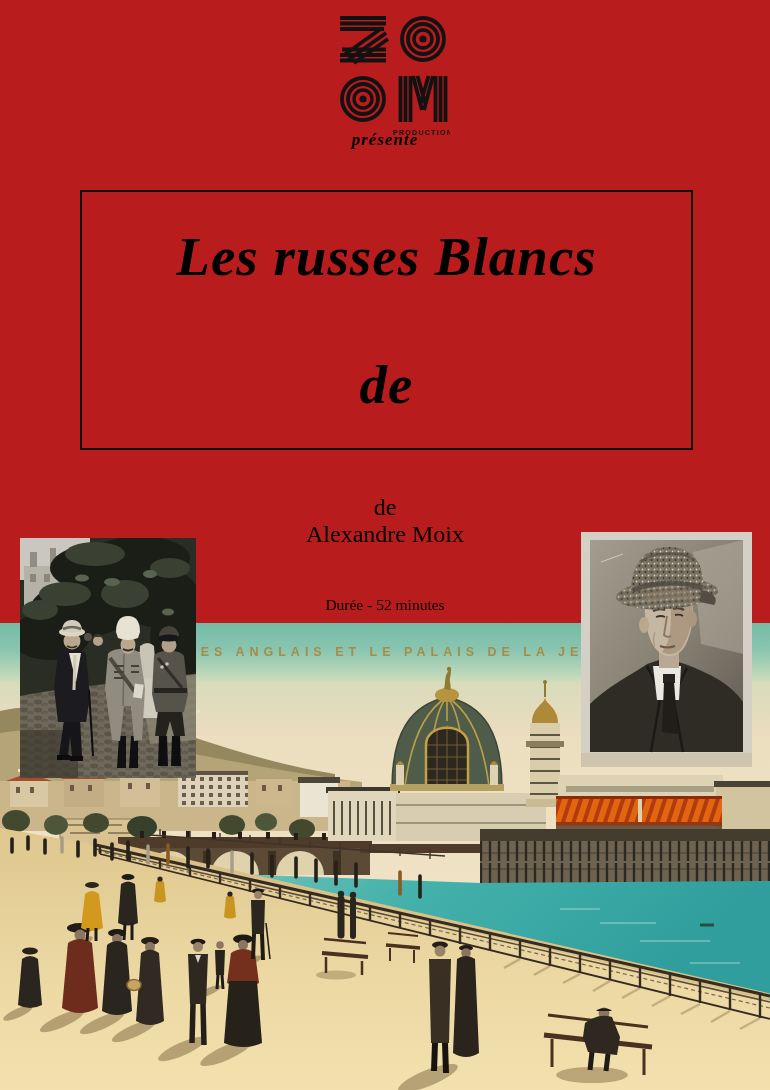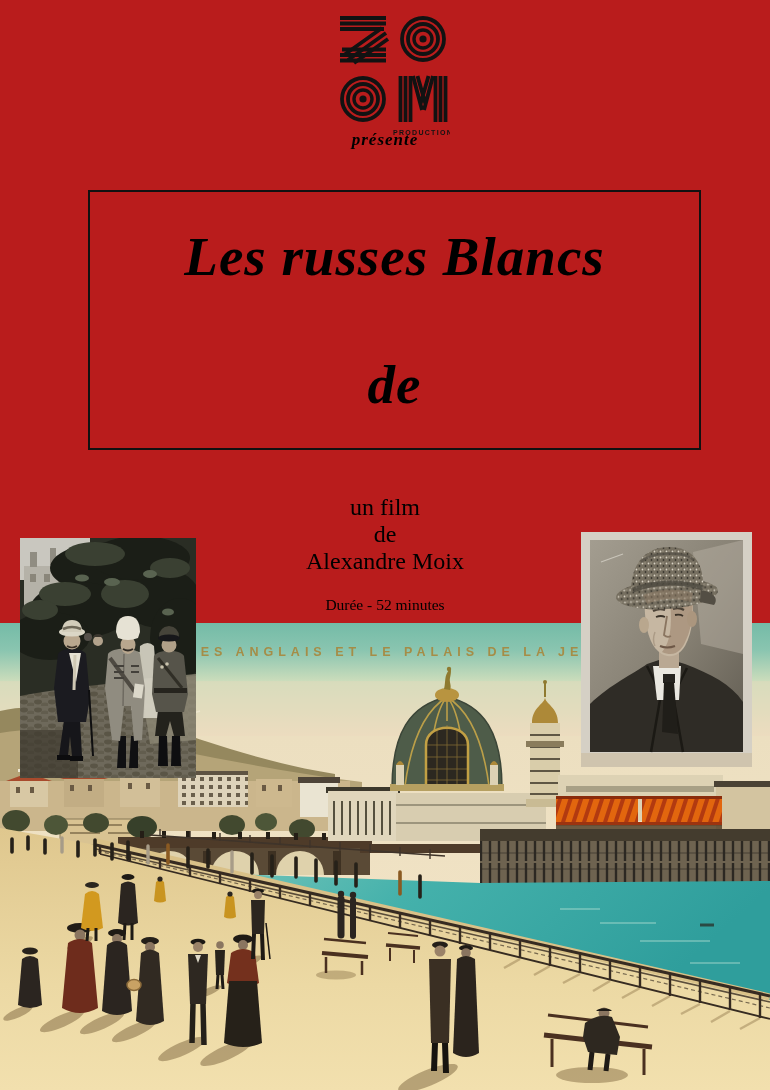--- a/index.html
+++ b/index.html
@@ -1,21 +1,21 @@
 <!DOCTYPE html>
 <html><head>
 <meta charset="utf-8">
 <style>
   html,body{margin:0;padding:0;background:#fff;}
   .page{position:relative;width:770px;height:1090px;background:#b91c1c;overflow:hidden;
         font-family:"Liberation Serif",serif;color:#000;}
   .logo-block{position:absolute;left:338px;top:14px;}
   .presente{position:absolute;left:0;top:130px;width:770px;text-align:center;
             font-style:italic;font-weight:bold;font-size:17px;letter-spacing:1px;}
-  .title-box{position:absolute;left:88px;top:190px;width:609px;height:256px;
+  .title-box{position:absolute;left:80px;top:190px;width:609px;height:256px;
              border:2px solid #111;display:flex;flex-direction:column;box-sizing:content-box;}
   .title-line{flex:1;display:flex;align-items:center;justify-content:center;
               font-style:italic;font-weight:bold;font-size:55px;letter-spacing:1px;}
   .credits{position:absolute;left:0;top:494px;width:770px;text-align:center;
            font-size:24px;line-height:27px;}
   .duration{position:absolute;left:0;top:596px;width:770px;text-align:center;font-size:15.5px;}
   .postcard{position:absolute;left:0;top:623px;}
   .photo-left{position:absolute;left:20px;top:538px;}
   .photo-right{position:absolute;left:581px;top:532px;}
 </style>
@@ -51,21 +51,20 @@
   </div>
 
   <div class="presente">présente</div>
 
   <div class="title-box">
     <div class="title-line">Les russes Blancs</div>
     <div class="title-line">de</div>
   </div>
 
   <div class="credits">
-    <div>un film</div>
     <div>de</div>
     <div>Alexandre Moix</div>
   </div>
   <div class="duration">Durée  - 52 minutes</div>
 
   <svg class="postcard" width="770" height="467" viewBox="0 0 770 467">
     <defs>
       <linearGradient id="skyG" x1="0" y1="0" x2="0" y2="1">
         <stop offset="0" stop-color="#74bba7"></stop>
         <stop offset="0.1" stop-color="#8ac5b0"></stop>

